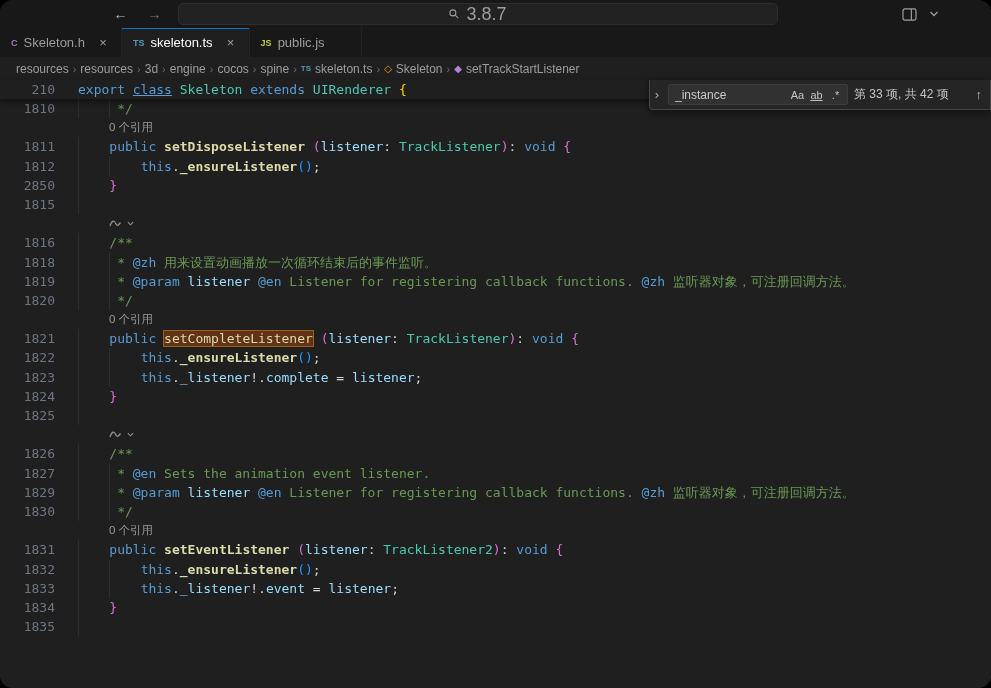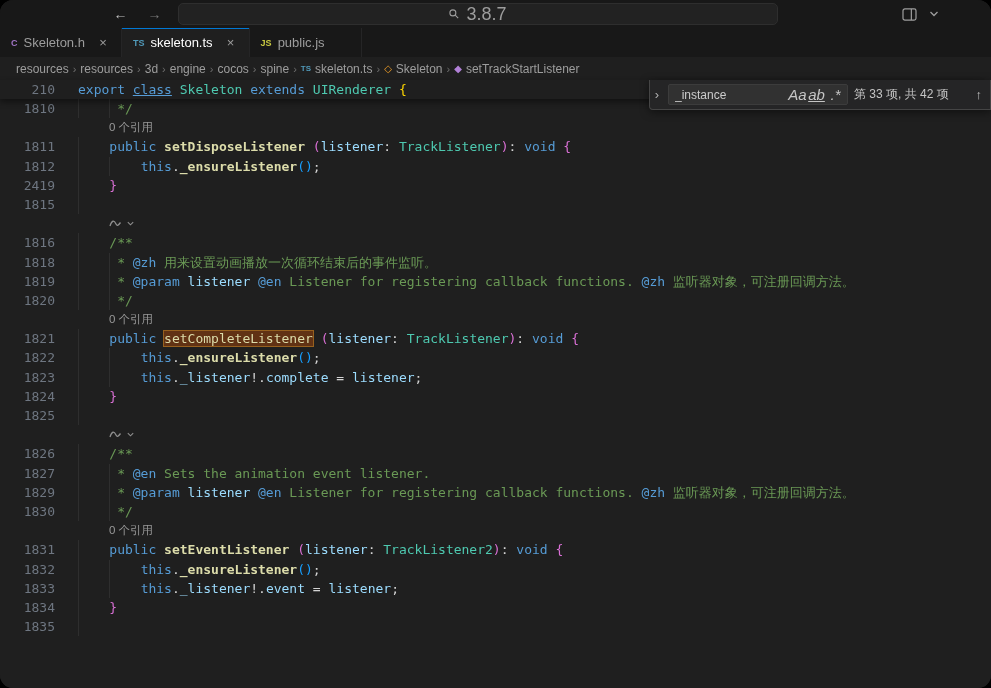--- a/index.html
+++ b/index.html
@@ -52,21 +52,21 @@
   
   .sticky{position:absolute;top:0;left:0;right:12px;height:19px;background:#1f1f1f;display:flex;z-index:5;box-shadow:0 3px 6px rgba(0,0,0,.45);cursor:pointer;}
   .sticky .ln{line-height:19px;}
   .sticky .cd{line-height:19px;}
 
   
   .findw{position:absolute;top:0;right:0;width:342px;height:30px;box-sizing:border-box;background:#252526;border:1px solid #454545;border-top:none;border-bottom-left-radius:4px;z-index:10;display:flex;align-items:center;gap:6px;padding:0 6px 0 2px;box-shadow:0 2px 8px rgba(0,0,0,.5);}
   .find-toggle{color:#b0b0b0;width:10px;text-align:center;font-size:13px;cursor:pointer;}
   .find-input{flex:none;width:180px;height:21px;box-sizing:border-box;background:#313131;border:1px solid #3c3c3c;border-radius:2px;display:flex;align-items:center;padding:0 2px 0 6px;font-size:12px;color:#cccccc;cursor:text;justify-content:flex-end;}
   .find-query{flex:1;overflow:hidden;white-space:nowrap;}
-  .find-opt{width:19px;height:17px;display:flex;align-items:center;justify-content:center;color:#c5c5c5;font-size:15px;border-radius:3px;cursor:pointer;flex:none;font-style:italic;}
+  .find-opt{width:19px;height:17px;display:flex;align-items:center;justify-content:center;color:#c5c5c5;font-size:11px;border-radius:3px;cursor:pointer;flex:none;}
   .find-opt.word{text-decoration:underline;}
   .find-count{font-size:12px;color:#c5c5c5;white-space:nowrap;flex:1;text-align:left;}
   .find-prev{color:#c5c5c5;font-size:13px;cursor:pointer;padding-right:2px;}
 </style>
 </head>
 <body>
 
 <div class="screen">
 
   <div class="titlebar">
@@ -167,21 +167,21 @@
         </div>
         <div class="row">
           <div class="ln">1811</div>
           <div class="cd g1"><span class="tk-p">    </span><span class="tk-k">public</span><span class="tk-p"> </span><span class="tk-f">setDisposeListener</span><span class="tk-p"> </span><span class="tk-b2">(</span><span class="tk-v">listener</span><span class="tk-p">: </span><span class="tk-t">TrackListener</span><span class="tk-b2">)</span><span class="tk-p">: </span><span class="tk-k">void</span><span class="tk-p"> </span><span class="tk-b2">{</span></div>
         </div>
         <div class="row">
           <div class="ln">1812</div>
           <div class="cd g1 g2"><span class="tk-p">        </span><span class="tk-k">this</span><span class="tk-p">.</span><span class="tk-f">_ensureListener</span><span class="tk-b3">(</span><span class="tk-b3">)</span><span class="tk-p">;</span></div>
         </div>
         <div class="row">
-          <div class="ln">2419</div>
+          <div class="ln">2850</div>
           <div class="cd g1"><span class="tk-p">    </span><span class="tk-b2">}</span></div>
         </div>
         <div class="row">
           <div class="ln">1815</div>
           <div class="cd g1"></div>
         </div>
         <div class="row row-icon">
           <div class="ln"></div>
           <div class="cd"><svg width="14" height="12" viewBox="0 0 14 12">
               <path d="M1 8 C3 2 5 2 7 6 C8 8 9 8 11.5 4.5" stroke="#8f8f8f" fill="none" stroke-width="1.3"></path>

